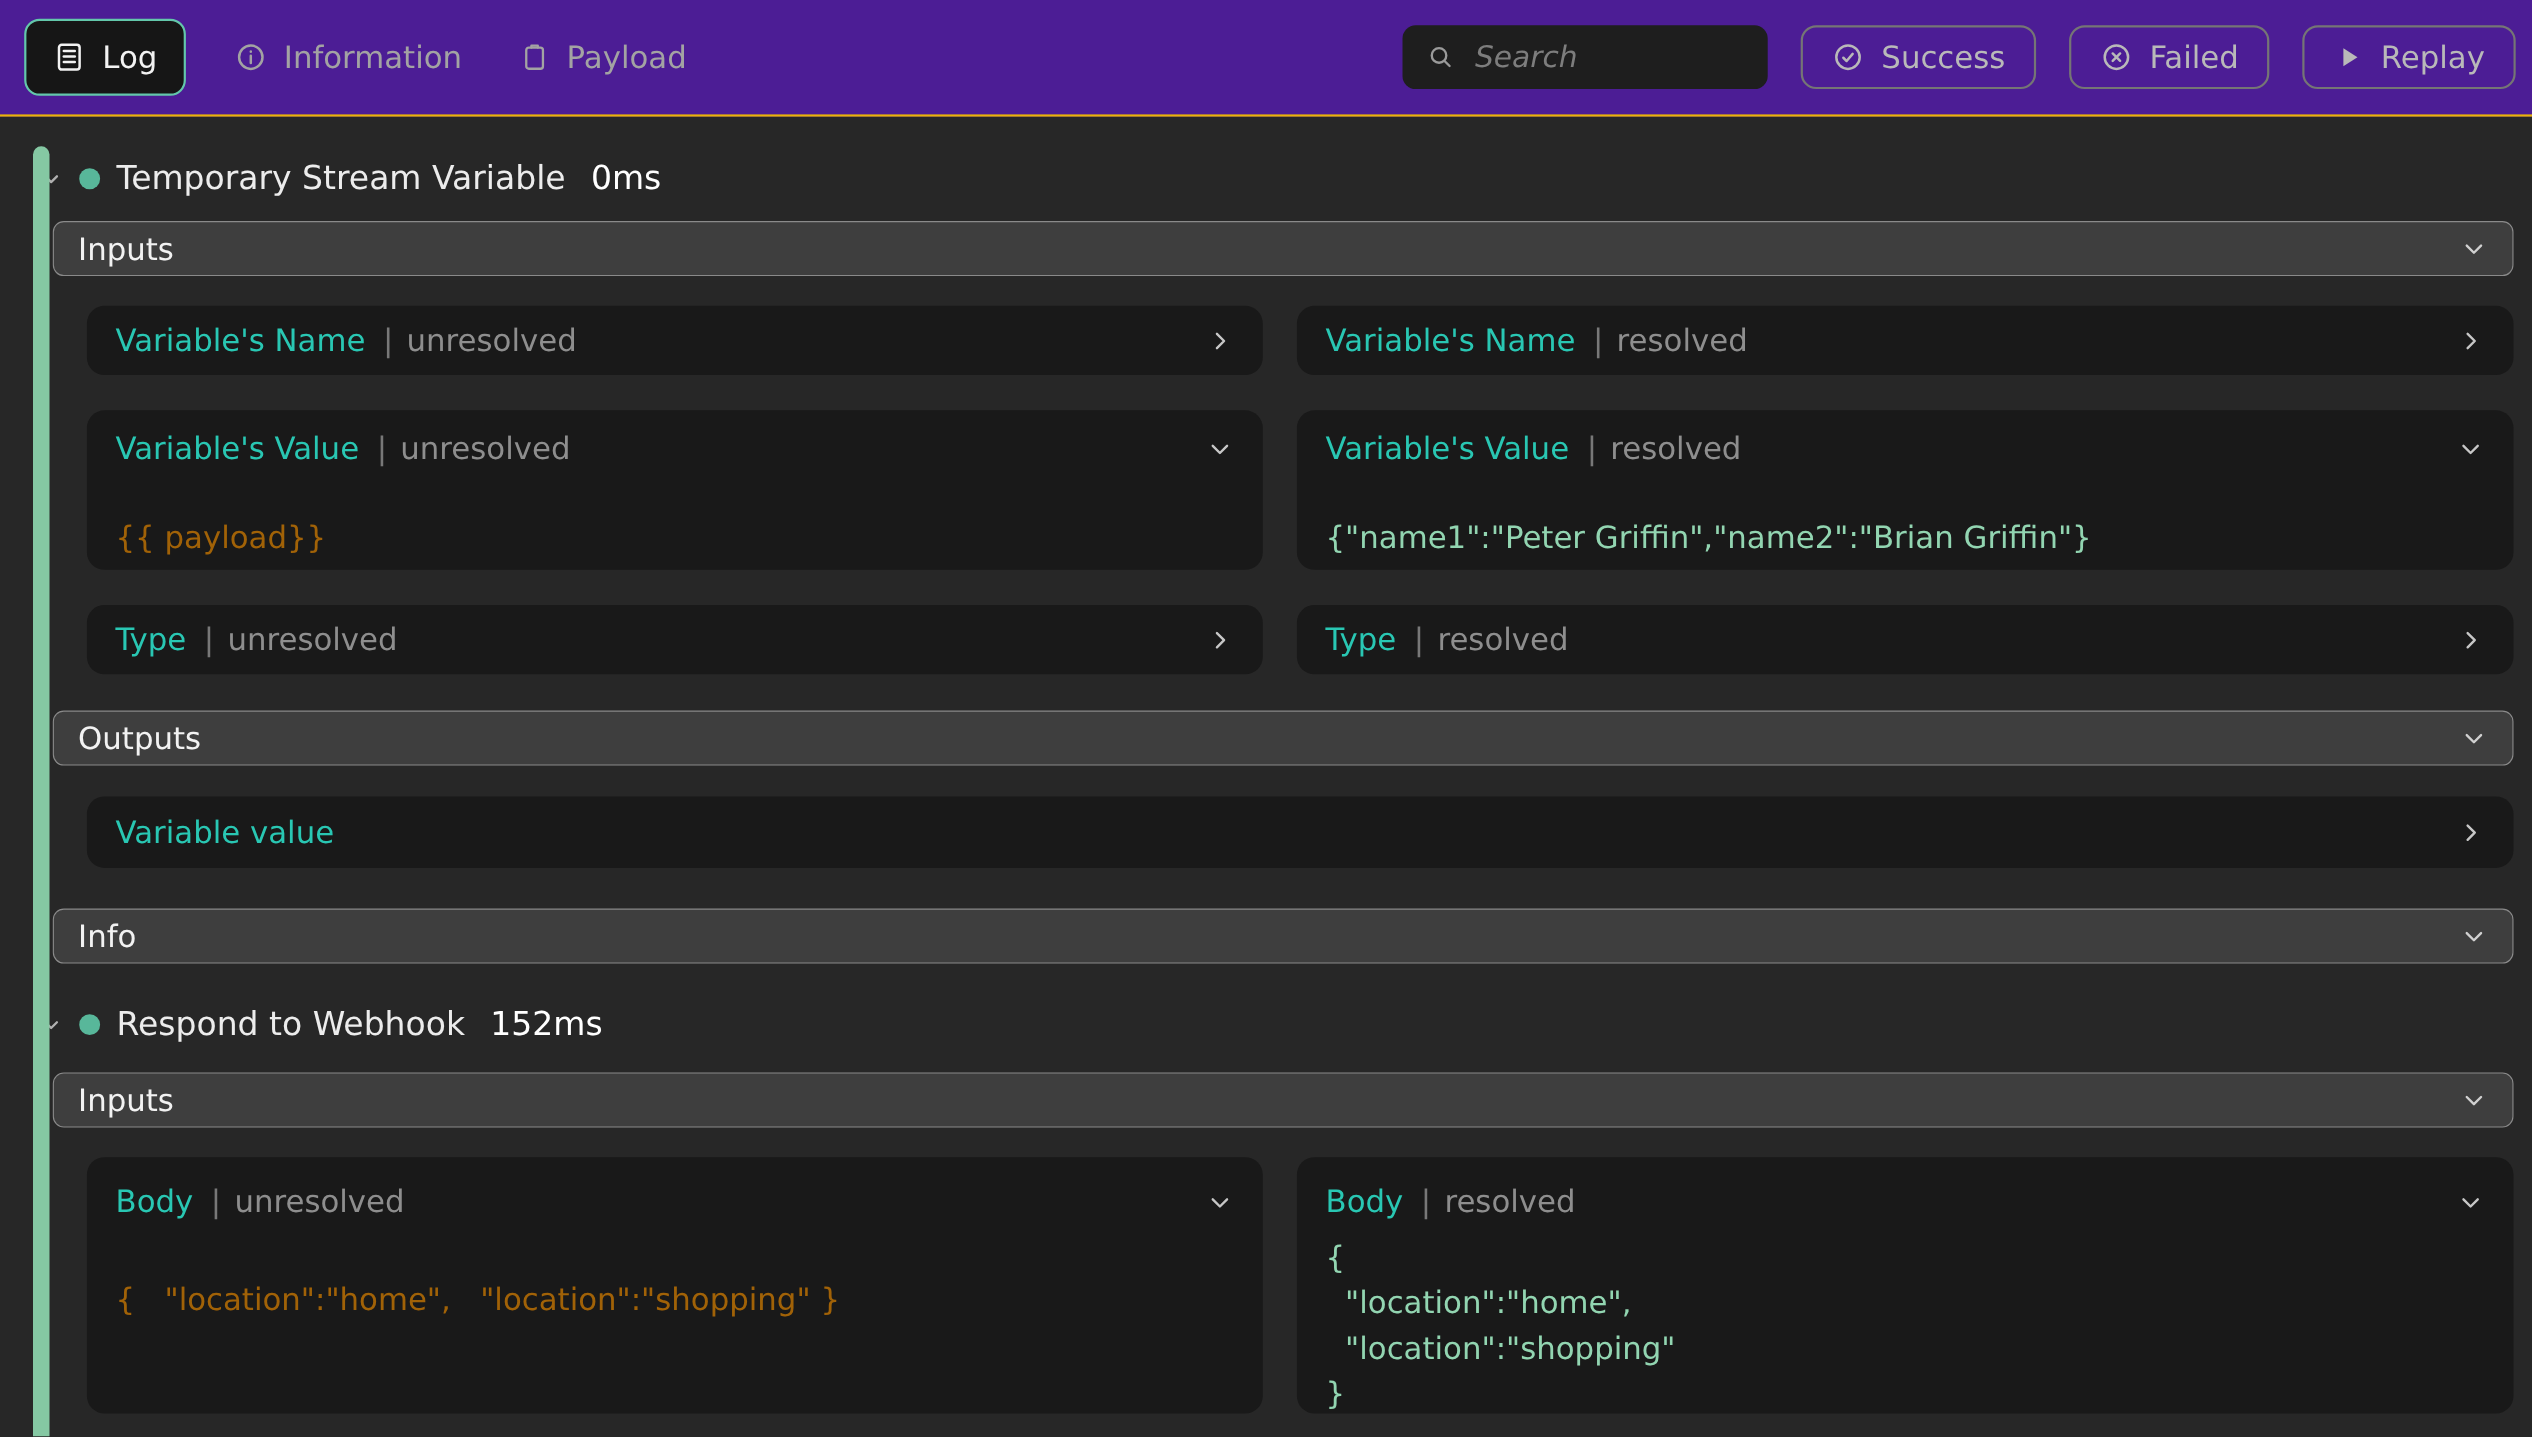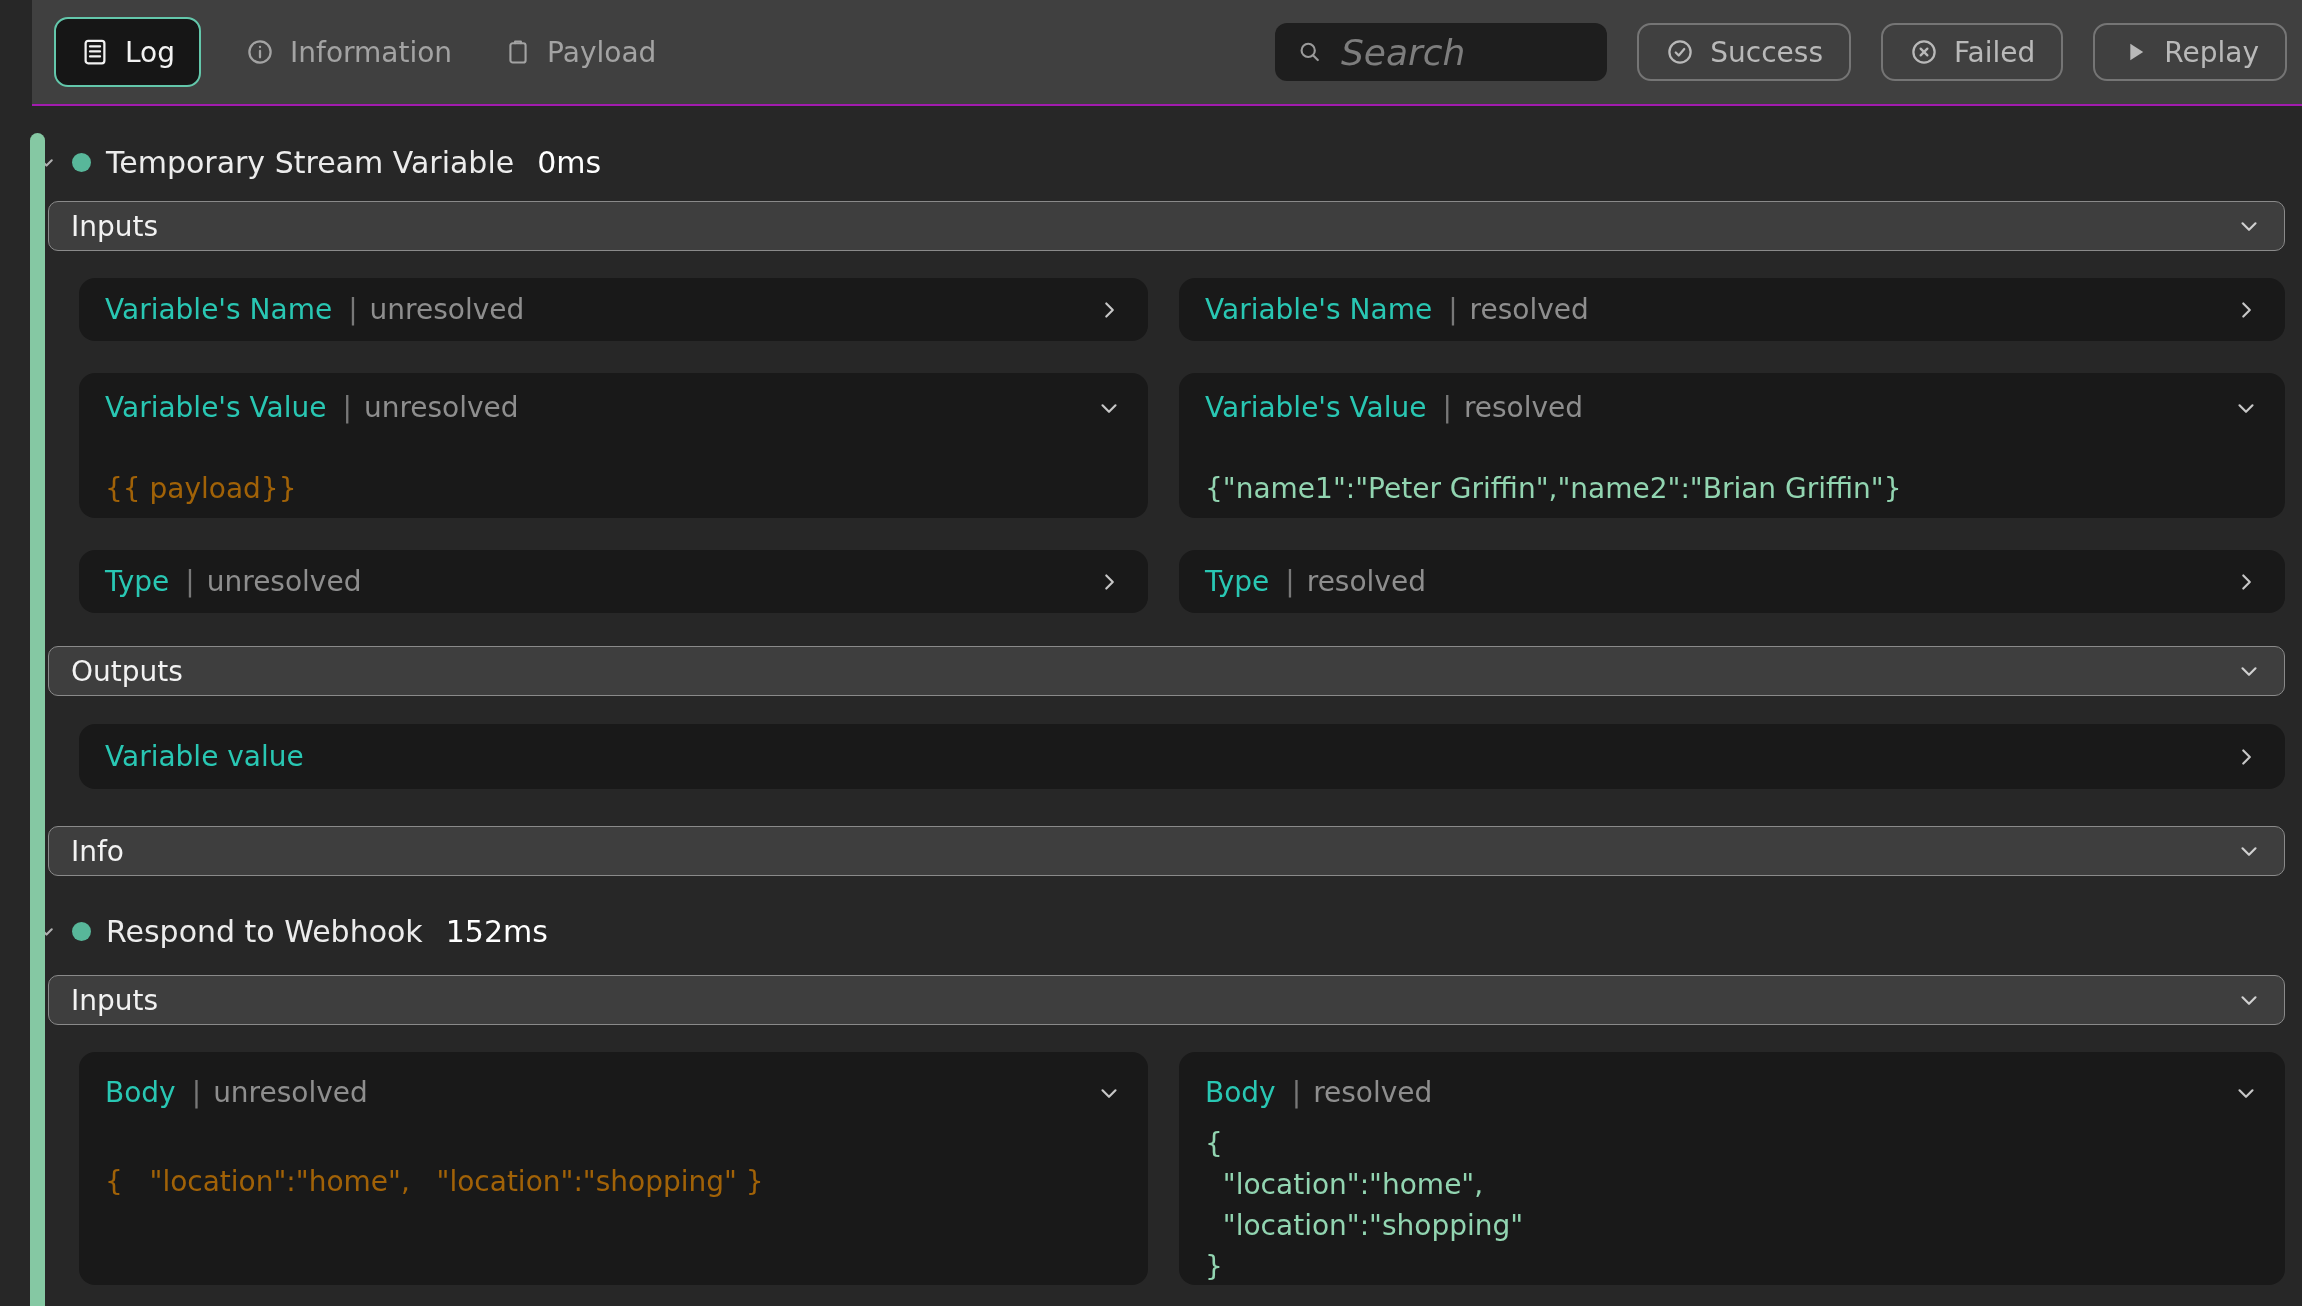--- a/index.html
+++ b/index.html
@@ -10,23 +10,22 @@
     color:#e6e6e6;
     overflow:hidden;
     position:relative;
   }
   
   .topbar {
     height:106px;
     display:flex;
     align-items:center;
     padding:0 15px 0 22px;
-    border-bottom:2px solid #a21caf;
-    background:#404040;
-    margin-left:32px;
+    border-bottom:2px solid #eab308;
+    background:#4c1d95;
   }
   .tab {
     display:flex; align-items:center; gap:15px;
     color:#a3a3a3; font-size:28px;
     margin-right:52px;
     cursor:pointer;
     white-space:nowrap;
   }
   .tab.active {
     background:#161616;
@@ -42,21 +41,21 @@
   .search {
     width:332px; height:58px;
     background:#1e1e1e;
     border-radius:12px;
     display:flex; align-items:center;
     padding:0 12px 0 22px; gap:18px;
     margin-right:30px;
   }
   .search input {
     background:transparent; border:none; outline:none;
-    color:#c9c9c9; font-size:36px; width:100%;
+    color:#c9c9c9; font-size:27px; width:100%;
     font-style:italic;
     font-family:"DejaVu Sans", sans-serif;
   }
   .search input::placeholder { color:#7d7d7d; font-style:italic; }
   .action {
     height:58px;
     border:2px solid #757575;
     border-radius:14px;
     background:transparent;
     color:#b9b9b9; font-size:28px;

